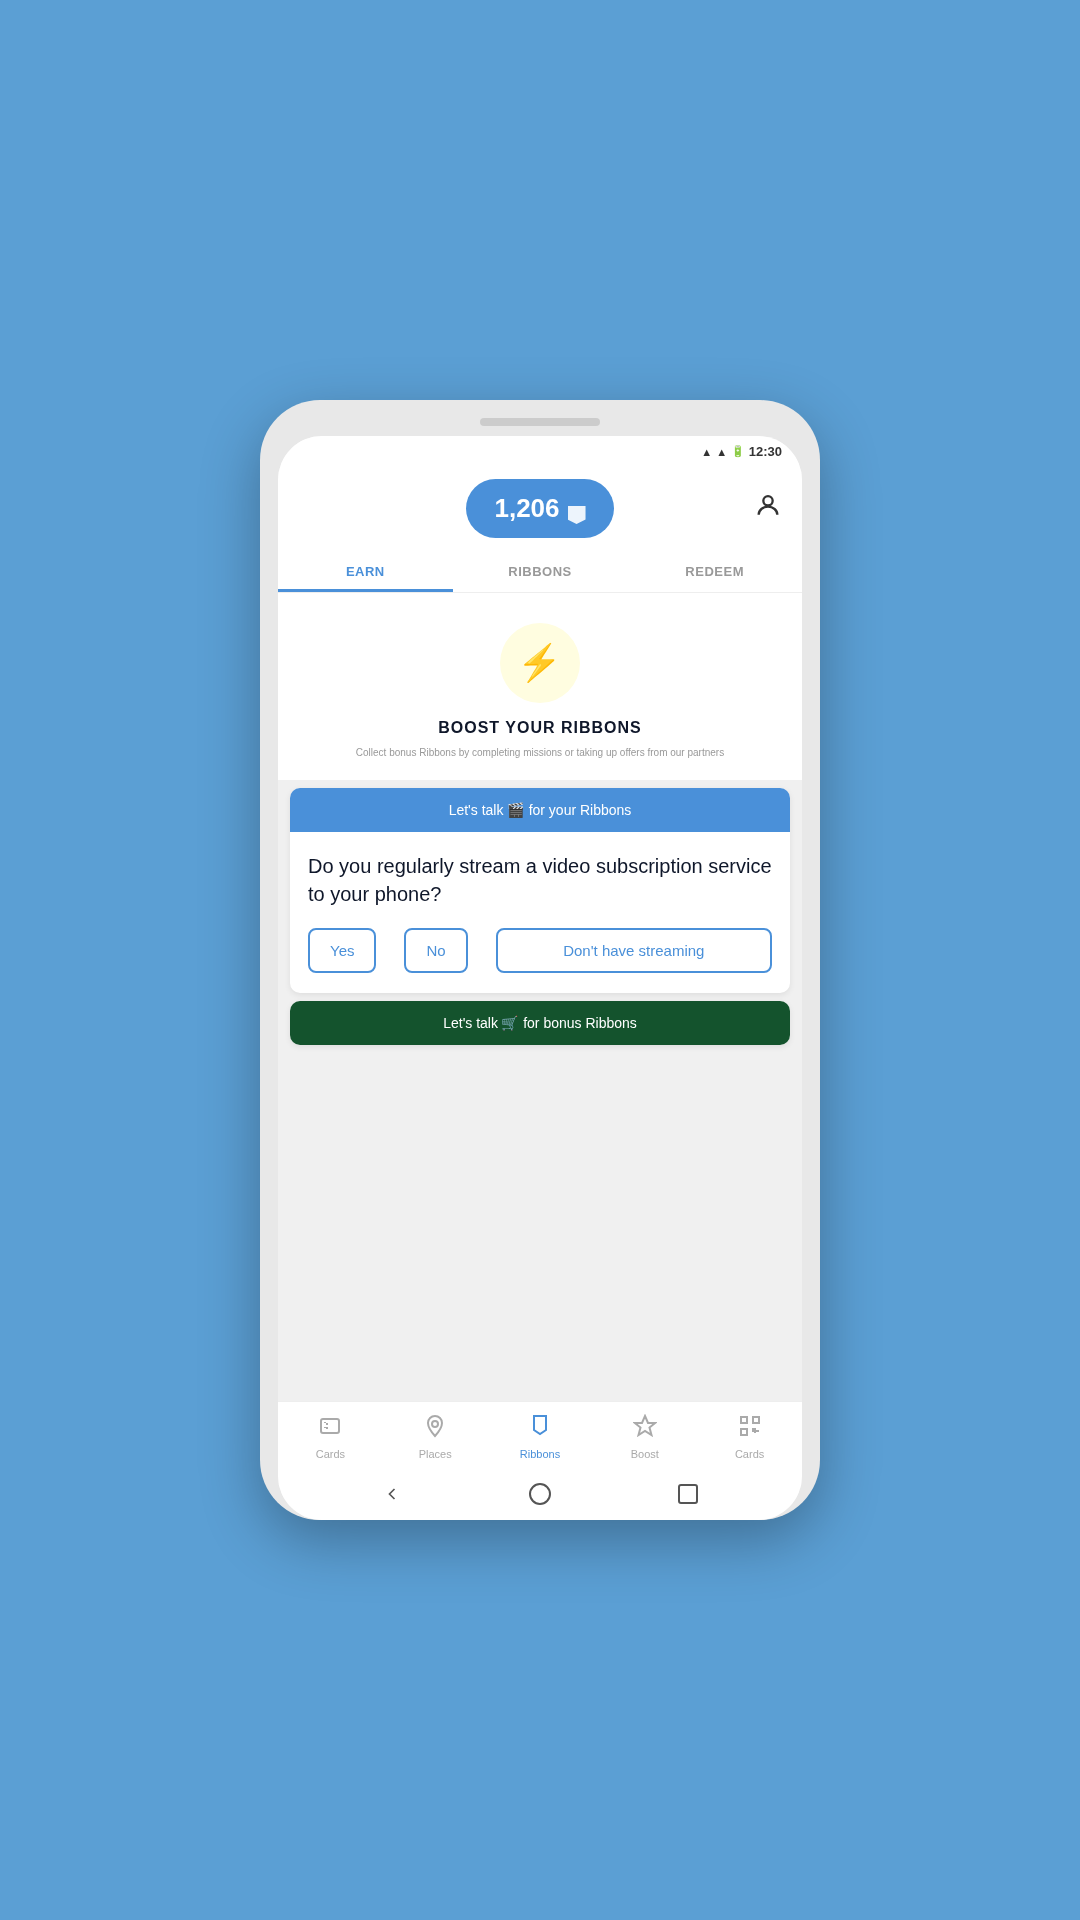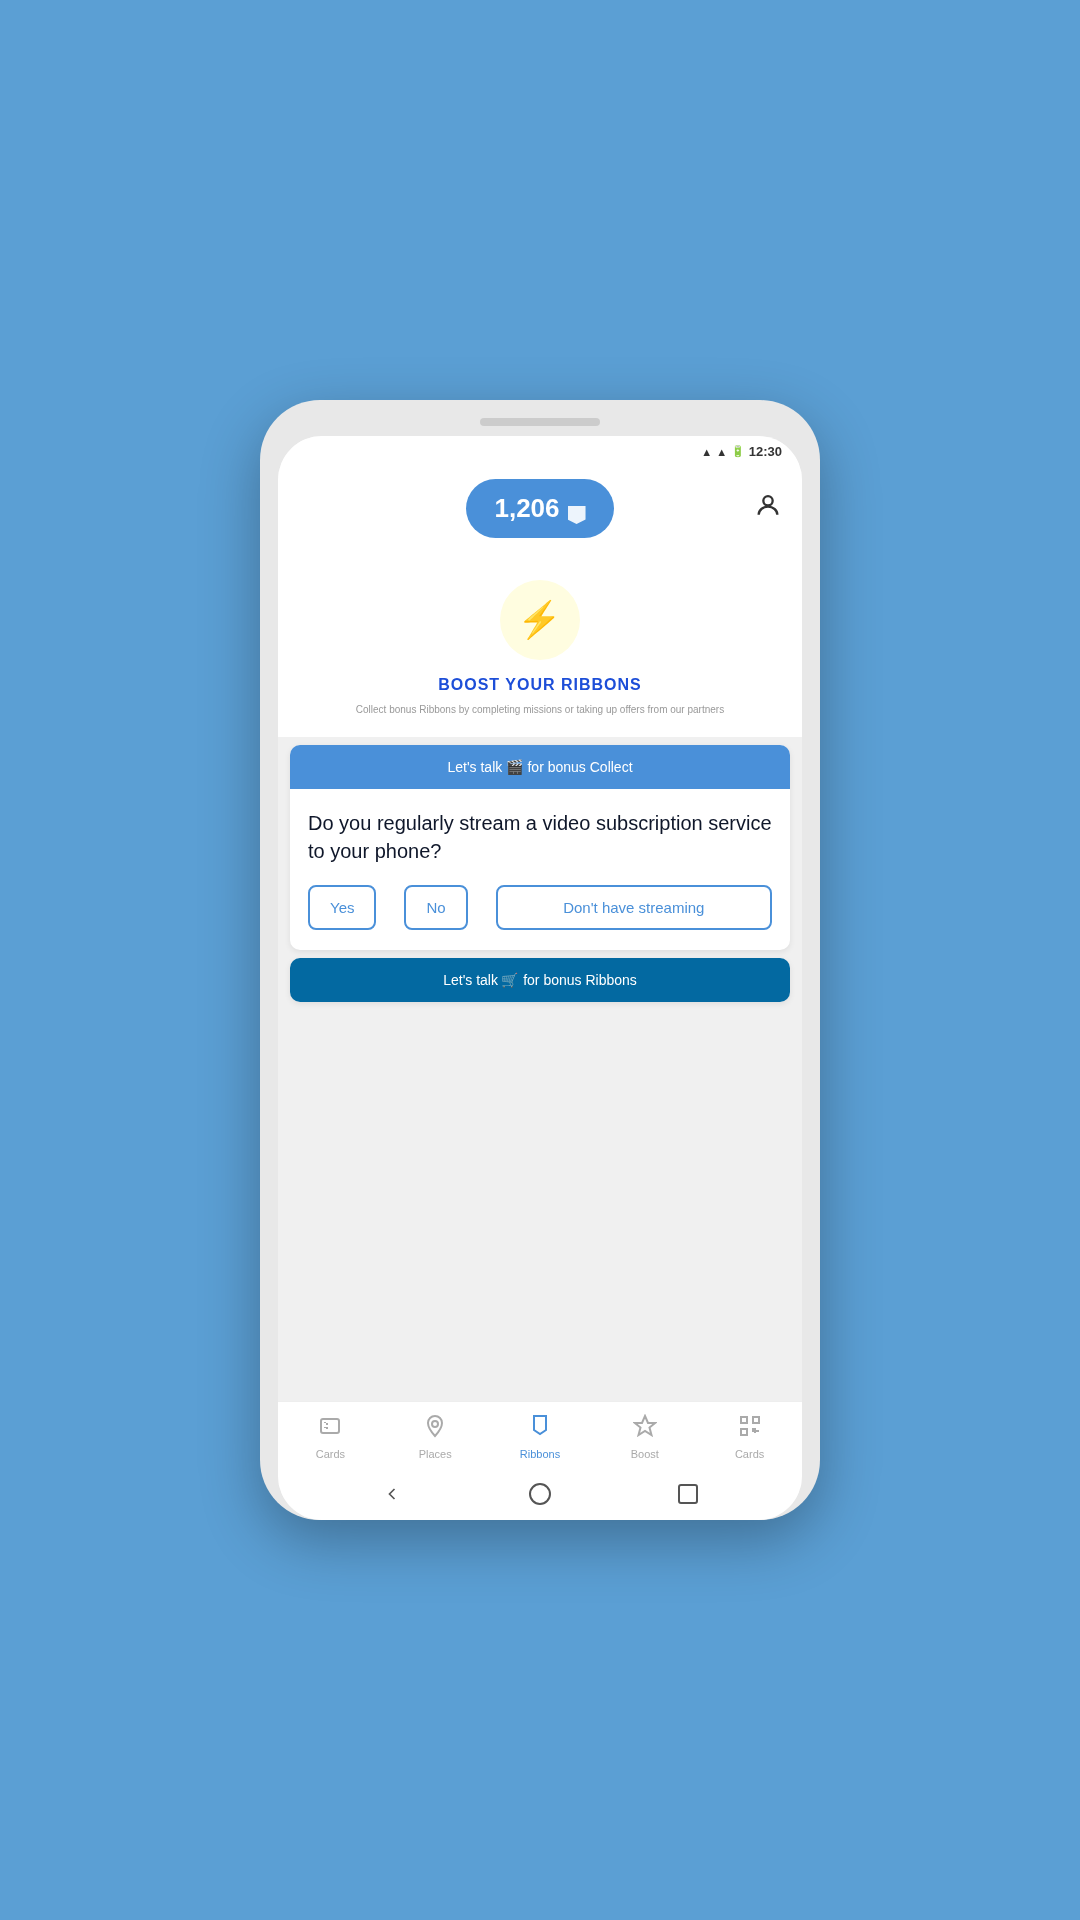--- a/index.html
+++ b/index.html
@@ -149,21 +149,21 @@
       align-items: center;
       justify-content: center;
       margin: 0 auto 16px;
       font-size: 36px;
     }
 
     .boost-title {
       font-size: 16px;
       font-weight: 700;
       letter-spacing: 1px;
-      color: #1d4ed8;
+      color: #0f172a;
       margin-bottom: 8px;
     }
 
     .boost-desc {
       font-size: 10px;
       color: #999;
       line-height: 1.5;
     }
 
     .card-container {
@@ -217,21 +217,21 @@
 
     .card-container2 {
       background: white;
       margin: 8px 12px 16px;
       border-radius: 10px;
       overflow: hidden;
       box-shadow: 0 2px 6px rgba(0,0,0,0.08);
     }
 
     .card-header2 {
-      background: #0369a1;
+      background: #14532d;
       padding: 14px 18px;
       color: white;
       font-size: 14px;
       text-align: center;
     }
 
     .bottom-nav {
       background: white;
       display: flex;
       border-top: 1px solid #eee;
@@ -310,34 +310,39 @@
         <div class="ribbon-icon-small"></div>
       </div>
       <div class="profile-btn">
         <svg width="28" height="28" viewBox="0 0 24 24" fill="none" stroke="#333" stroke-width="2">
           <circle cx="12" cy="8" r="4"></circle>
           <path d="M4 20c0-4 3.6-7 8-7s8 3 8 7"></path>
         </svg>
       </div>
     </div>
 
+    <div class="tabs">
+      <div class="tab active">EARN</div>
+      <div class="tab">RIBBONS</div>
+      <div class="tab">REDEEM</div>
+    </div>
 
     <div class="content">
 
       <div class="boost-header">
         <div class="lightning-circle">
           <span>⚡</span>
         </div>
         <div class="boost-title">BOOST YOUR RIBBONS</div>
         <div class="boost-desc">Collect bonus Ribbons by completing missions
 or taking up offers from our partners</div>
       </div>
 
       <div class="card-container">
-        <div class="card-header">Let's talk 🎬 for bonus Collect</div>
+        <div class="card-header">Let's talk 🎬 for your Ribbons</div>
         <div class="card-body">
           <div class="card-question">Do you regularly stream a video subscription service to your phone?</div>
           <div class="answer-btns">
             <button class="answer-btn">Yes</button>
             <button class="answer-btn">No</button>
             <button class="answer-btn wide">Don't have streaming</button>
           </div>
         </div>
       </div>
 

